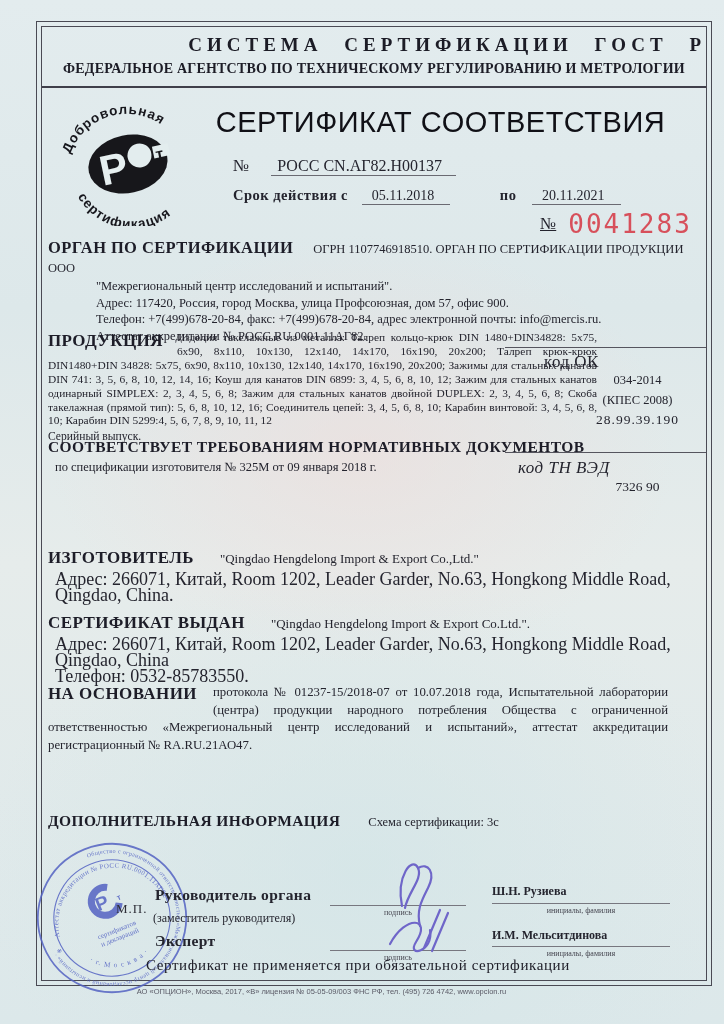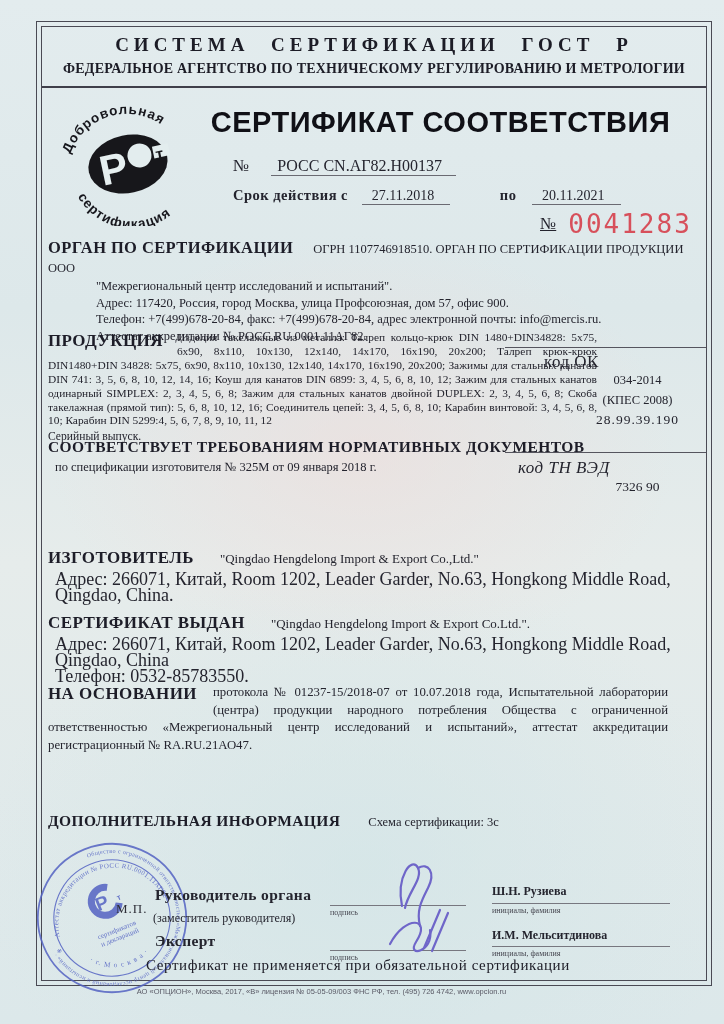--- a/index.html
+++ b/index.html
@@ -13,26 +13,26 @@
     position:relative; width:724px; height:1024px; overflow:hidden;
     background:
       radial-gradient(ellipse 62% 30% at 50% 44%, rgba(240,219,216,.55), rgba(240,219,216,0) 70%),
       radial-gradient(ellipse 70% 40% at 50% 85%, rgba(208,228,230,.6), rgba(208,228,230,0) 75%),
       linear-gradient(180deg,#e3ecee 0%,#dde8ea 30%,#e6eceb 55%,#dce8ea 100%);
   }
   .abs{ position:absolute; }
   .frame-outer{ left:36px; top:21px; width:676px; height:965px; border:1.6px solid #4a4a54; }
   .frame-inner{ left:41px; top:26px; width:666px; height:955px; border:1px solid #4a4a54; }
   .hdr-sep{ left:42px; top:86px; width:664px; height:0; border-top:2px solid #3f3f4a; }
-  .hdr1{ left:42px; top:34px; width:664px; text-align:center; font-size:19px; font-weight:bold;
+  .hdr1{ left:42px; top:34px; width:664px; text-align:right; font-size:19px; font-weight:bold;
          letter-spacing:5px; word-spacing:12px; color:#1c1c26; }
   .hdr2{ left:42px; top:61px; width:664px; text-align:center; font-size:14px; font-weight:bold;
          letter-spacing:.2px; color:#1c1c26; }
   .title{ left:188px; top:106px; width:505px; text-align:center;
-          font-family:"Liberation Sans", sans-serif; font-size:29px; font-weight:bold;
+          font-family:"Liberation Sans", sans-serif; font-size:29px; font-weight:normal;
           letter-spacing:.5px; color:#101016; }
   .numrow{ left:233px; top:156px; font-size:16px; }
   .numrow .no{ font-size:17px; margin-right:18px; }
   .uline{ border-bottom:1px solid #6a6a72; padding:0 14px 1px 6px; }
   .validrow{ left:233px; top:187px; font-size:14.5px; }
   .validrow b{ letter-spacing:.5px; }
   .validrow .date{ border-bottom:1px solid #6a6a72; padding:0 16px 1px 10px; font-size:14px; }
   .po{ margin-left:46px; }
   .rednumrow{ left:540px; top:209px; }
   .rednumrow .no{ font-size:17px; text-decoration:underline; margin-right:8px; vertical-align:4px; }
@@ -58,21 +58,21 @@
   .issued{ left:48px; top:613px; width:640px; }
   .basis{ left:48px; top:684px; width:620px; }
   .basis .sec-h{ float:left; margin-right:16px; font-size:17px; }
   .basis .txt{ font-size:12.8px; line-height:17.5px; text-align:justify; }
   .addinfo{ left:48px; top:812px; width:600px; }
   .addinfo .txt{ font-size:12.5px; margin-left:24px; }
   .sig-label-1{ left:155px; top:886px; font-size:15.5px; font-weight:bold; letter-spacing:.4px;text-align:center; }
   .sig-label-sub{ left:153px; top:911px; font-size:12px; }
   .sig-label-2{ left:155px; top:932px; font-size:15.5px; font-weight:bold; letter-spacing:.4px; }
   .sigline{ height:0; border-top:1px solid #77777f; }
-  .caption{ font-size:8px; color:#44444e; text-align:left; }
+  .caption{ font-size:8px; color:#44444e; text-align:center; }
   .sig-name{ font-size:12px; text-align:left;font-weight:bold; }
   .mp{ left:116px; top:901px; font-size:13px; color:#2e2e38; letter-spacing:1px; }
   .bottomnote{ left:146px; top:957px; font-size:15px; letter-spacing:.6px; color:#20202a; }
   .footer{ left:0; top:987px; width:643px; text-align:center;
            font-family:"Liberation Sans", sans-serif; font-size:7.5px; color:#5a5a66; }
   .stamp{ left:28px; top:838px; opacity:.85; }
   .sig-svg{ left:372px; top:848px; }
 </style>
 </head>
 <body>
@@ -108,21 +108,21 @@
 
   <div class="abs title">СЕРТИФИКАТ СООТВЕТСТВИЯ</div>
 
   <div class="abs numrow">
     <span class="no">№</span>
     <span class="uline">РОСС CN.АГ82.Н00137</span>
   </div>
 
   <div class="abs validrow">
     <b>Срок действия  с</b>
-    <span class="date" style="margin-left:10px;">27.11.2018</span>
+    <span class="date" style="margin-left:10px;">05.11.2018</span>
     <b class="po">по</b>
     <span class="date" style="margin-left:12px;">20.11.2021</span>
   </div>
 
   <div class="abs rednumrow">
     <span class="no">№</span>
     <span class="rednum" style="color:#d7505b;">0041283</span>
   </div>
 
   <div class="abs org">

